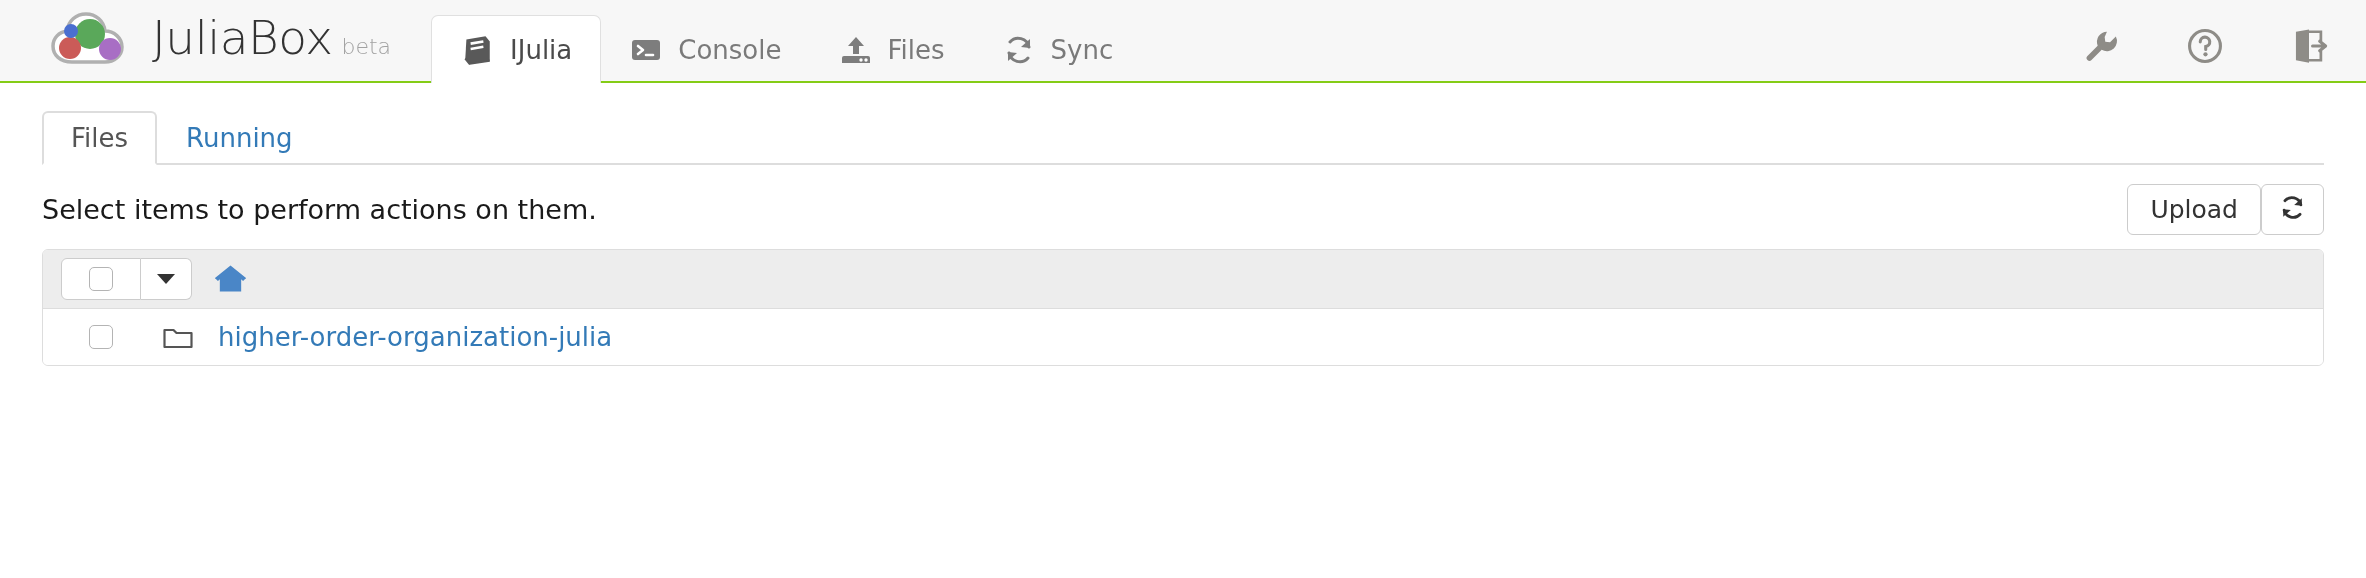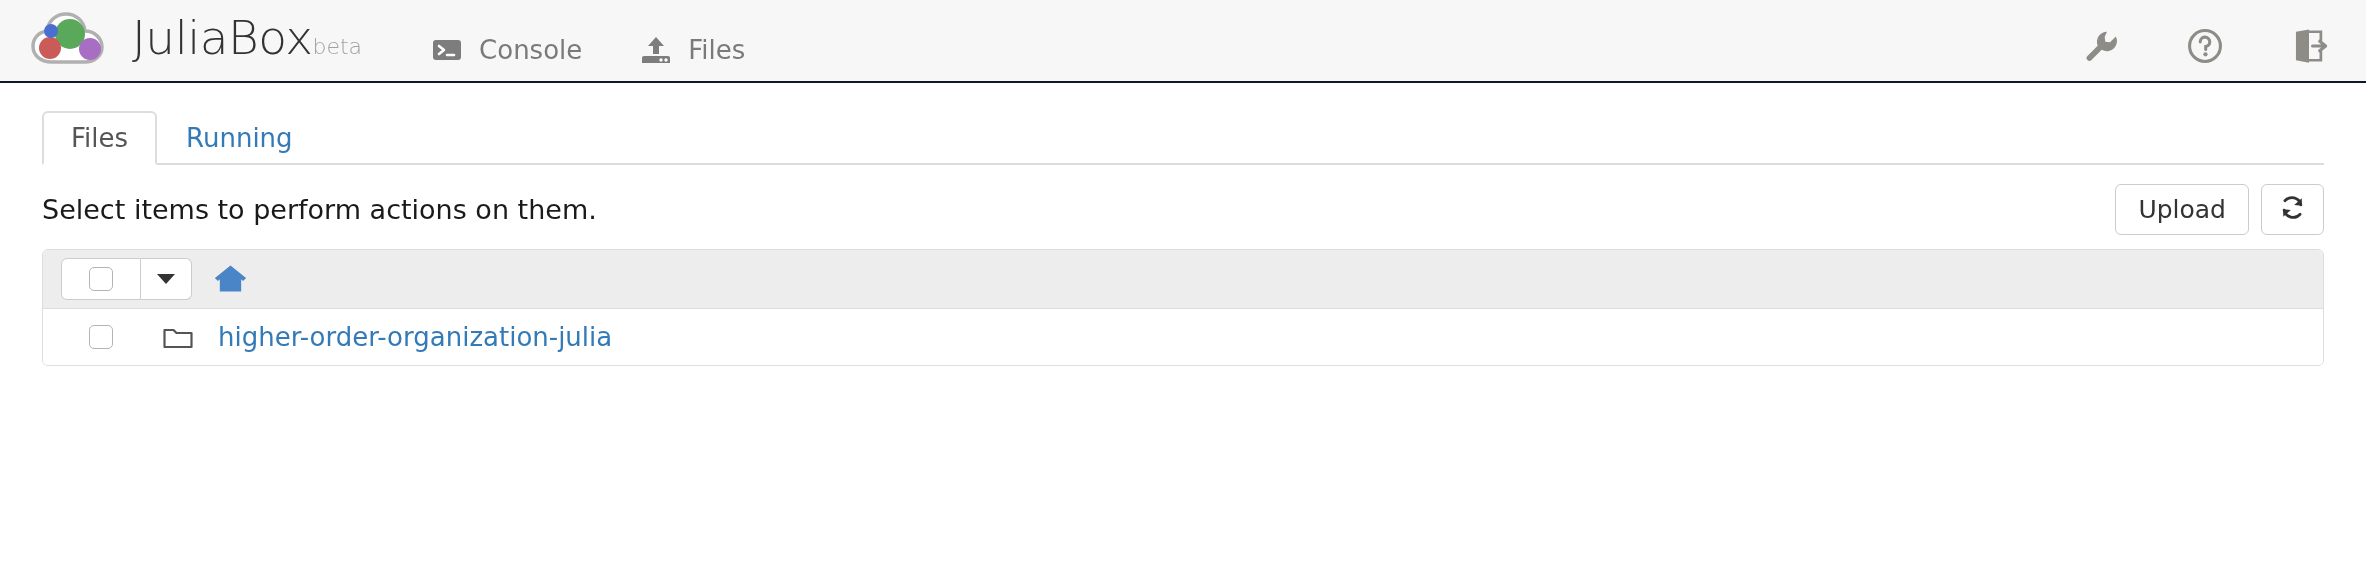--- a/index.html
+++ b/index.html
@@ -9,23 +9,24 @@
     background: #ffffff;
     font-family: "Liberation Sans", sans-serif;
     -webkit-font-smoothing: antialiased;
   }
 
   
   .topbar {
     position: relative;
     height: 83px;
     background: #f7f7f7;
-    border-bottom: 2px solid #0f172a;
+    border-bottom: 2px solid #84cc16;
     display: flex;
     align-items: flex-end;
+    padding-left: 20px;
   }
 
   .brand {
     display: flex;
     align-items: center;
     height: 83px;
     padding-left: 30px;
     padding-bottom: 4px;
   }
 
@@ -48,20 +49,21 @@
     font-size: 47px;
     font-weight: 300;
     letter-spacing: -0.5px;
     color: #333333;
     font-family: "DejaVu Sans", sans-serif;
   }
   .brand-beta {
     font-size: 22px;
     font-weight: 300;
     color: #a2a2a2;
+    margin-left: 9px;
     font-family: "DejaVu Sans", sans-serif;
   }
 
   
   .nav-tabs {
     display: flex;
     align-items: flex-end;
     height: 83px;
     margin-left: 40px;
   }
@@ -136,21 +138,21 @@
     justify-content: space-between;
     padding: 0 42px;
     height: 72px;
     margin-top: 8px;
   }
   .select-msg {
     font-size: 27px;
     color: #1a1a1a;
     font-family: "DejaVu Sans", sans-serif;
   }
-  .btn-group { display: flex; align-items: flex-end; gap: 12px; }
+  .btn-group { display: flex; align-items: flex-end; }
   .btn {
     background: #ffffff;
     border: 1px solid #cccccc;
     border-radius: 6px;
     font-size: 25px;
     color: #333333;
     padding: 9px 22px;
     height: 51px;
     display: flex;
     align-items: center;
@@ -260,20 +262,30 @@
       </svg>
     </div>
     <div class="brand-text">
       <span class="brand-name">JuliaBox</span>
       <span class="brand-beta">beta</span>
     </div>
   </div>
 
   <div class="nav-tabs">
 
+    <div class="nav-tab active">
+      <span class="ico">
+        <svg width="34" height="34" viewBox="0 0 32 32">
+          <path d="M6 6 L24 3 L28 8 L28 26 L9 29 L5 24 Z" fill="#595959"></path>
+          <path d="M5 24 L9 29 L28 26" fill="none" stroke="#595959" stroke-width="2" stroke-linejoin="round"></path>
+          <path d="M10 10 L22 8 M10 15 L22 13" stroke="#ffffff" stroke-width="2.4"></path>
+        </svg>
+      </span>
+      <span>IJulia</span>
+    </div>
 
     <div class="nav-tab">
       <span class="ico">
         <svg width="32" height="32" viewBox="0 0 32 32">
           <rect x="2" y="6" width="28" height="20" rx="3" fill="#7d7d7d"></rect>
           <path d="M8 12 L13 16 L8 20" fill="none" stroke="#ffffff" stroke-width="2.6" stroke-linecap="round" stroke-linejoin="round"></path>
           <path d="M16 21 H23" stroke="#ffffff" stroke-width="2.6" stroke-linecap="round"></path>
         </svg>
       </span>
       <span>Console</span>
@@ -284,20 +296,31 @@
         <svg width="32" height="32" viewBox="0 0 32 32">
           <path d="M16 3 L24 12 H19 V20 H13 V12 H8 Z" fill="#7d7d7d"></path>
           <path d="M4 22 h24 a2 2 0 0 1 2 2 v5 H2 v-5 a2 2 0 0 1 2 -2 z" fill="#7d7d7d"></path>
           <circle cx="21" cy="26" r="1.7" fill="#ffffff"></circle>
           <circle cx="26" cy="26" r="1.7" fill="#ffffff"></circle>
         </svg>
       </span>
       <span>Files</span>
     </div>
 
+    <div class="nav-tab">
+      <span class="ico">
+        <svg width="32" height="32" viewBox="0 0 32 32">
+          <path d="M26 13 A11 11 0 0 0 7 8" fill="none" stroke="#7d7d7d" stroke-width="3" stroke-linecap="round"></path>
+          <path d="M6 19 A11 11 0 0 0 25 24" fill="none" stroke="#7d7d7d" stroke-width="3" stroke-linecap="round"></path>
+          <path d="M27 5 L27 14 L18 13 Z" fill="#7d7d7d"></path>
+          <path d="M5 27 L5 18 L14 19 Z" fill="#7d7d7d"></path>
+        </svg>
+      </span>
+      <span>Sync</span>
+    </div>
 
   </div>
 
   <div class="topbar-right">
     <span class="ico">
       <svg width="38" height="38" viewBox="0 0 32 32">
         <path d="M21 4 a8.5 8.5 0 0 0 -7.8 11.8 L4.6 24.4 a2.4 2.4 0 0 0 0 3.4 l0 0 a2.4 2.4 0 0 0 3.4 0
                  l8.6 -8.6 A8.5 8.5 0 0 0 28.5 8 L23.6 12.9 L19.6 12.4 L19.1 8.4 Z" fill="#8e8c87"></path>
       </svg>
     </span>

